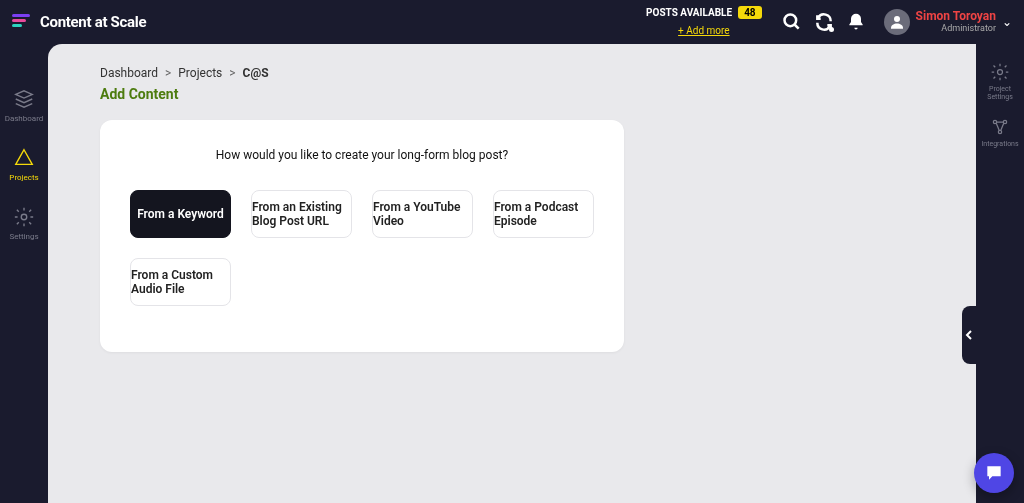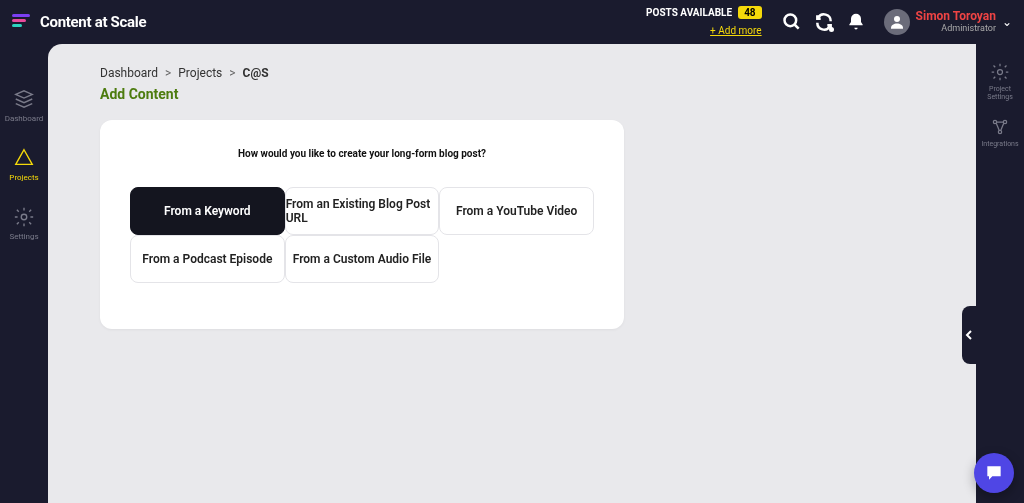--- a/index.html
+++ b/index.html
@@ -8,21 +8,21 @@
   
   .topbar { height: 44px; background: #1a1b2e; display: flex; align-items: center; padding: 0 12px; }
   .logo { display: flex; align-items: center; gap: 8px; }
   .logo-icon { width: 20px; height: 16px; position: relative; }
   .logo-icon span { display:block; height:3px; border-radius:2px; margin-bottom:2px; }
   .logo-icon span:nth-child(1){ width:18px; background:#7b3ff2;}
   .logo-icon span:nth-child(2){ width:14px; background:#e94b9c;}
   .logo-icon span:nth-child(3){ width:10px; background:#2dd4bf;}
   .logo-text { color:#fff; font-weight:700; font-size:15px; letter-spacing:-0.3px; }
   .top-spacer { flex:1; }
-  .posts-block { text-align:right; margin-right:14px; }
+  .posts-block { text-align:center; margin-right:14px; }
   .posts-line { display:flex; align-items:center; gap:6px; }
   .posts-label { color:#fff; font-size:10px; font-weight:700; }
   .posts-badge { background:#f5d90a; color:#000; font-weight:700; font-size:10px; padding:1px 6px; border-radius:3px; }
   .addmore { color:#f5d90a; font-size:10px; text-decoration:underline; cursor:pointer; }
   .top-icon { width:28px; height:28px; display:flex; align-items:center; justify-content:center; color:#fff; margin:0 2px; cursor:pointer; }
   .top-icon svg { width:20px; height:20px; }
   .refresh-wrap { position:relative; }
   .refresh-dot { position:absolute; bottom:4px; right:4px; width:5px; height:5px; background:#fff; border-radius:50%; }
   .avatar { width:26px; height:26px; border-radius:50%; background:#6b6c7a; display:flex; align-items:center; justify-content:center; margin-left:6px; }
   .avatar svg { width:18px; height:18px; fill:#fff; }
@@ -47,22 +47,22 @@
   .right-tab { position:absolute; left:-14px; top:262px; width:14px; height:58px; background:#1a1b2e; border-radius:8px 0 0 8px; display:flex; align-items:center; justify-content:center; color:#fff; cursor:pointer; }
 
   .main { flex:1; background:#e9e9ec; border-radius:14px 0 0 0; padding:22px 0 0 52px; position:relative; overflow:hidden; }
   .crumbs { font-size:12px; color:#333; margin-bottom:6px; }
   .crumbs a { color:#333; text-decoration:none; cursor:pointer; }
   .crumbs .sep { margin:0 4px; color:#666; }
   .crumbs .current { font-weight:700; }
   .page-title { font-size:14px; font-weight:700; margin-bottom:18px; color:#4d7c0f; }
 
   .card { width:524px; background:#fff; border-radius:12px; padding:28px 30px 24px; box-shadow:0 1px 3px rgba(0,0,0,.05); }
-  .card-q { text-align:center; font-size:10px; font-weight:700; color:#111; margin-bottom:28px; }
-  .opts { display:grid; grid-template-columns:1fr 1fr 1fr; gap:0; margin-bottom:22px; }
+  .card-q { text-align:center; font-size:12px; font-weight:400; color:#111; margin-bottom:28px; }
+  .opts { display:grid; grid-template-columns:1fr 1fr 1fr 1fr; gap:20px; margin-bottom:22px; }
   .opt { height:48px; border-radius:8px; background:#fff; border:1px solid #e4e4e8; display:flex; align-items:center; justify-content:center; font-size:12px; font-weight:600; color:#222; cursor:pointer; }
   .opt.selected { background:#14151f; color:#fff; border-color:#14151f; }
   .card-foot { display:flex; justify-content:space-between; align-items:center; }
   .back-btn { width:40px; height:36px; border:1px solid #c9b8f0; border-radius:8px; display:flex; align-items:center; justify-content:center; color:#6b3fd4; cursor:pointer; background:#fff; }
   .next-btn { width:112px; height:38px; background:#6b2fe0; color:#fff; border:none; border-radius:8px; font-weight:600; font-size:13px; cursor:pointer; }
 
   .chat-fab { position:absolute; right:10px; bottom:10px; width:40px; height:40px; background:#4f46e5; border-radius:50%; display:flex; align-items:center; justify-content:center; cursor:pointer; box-shadow:0 4px 12px rgba(0,0,0,.3); }
   .chat-fab svg { width:20px; height:20px; fill:#fff; }
 </style>
 </head>

